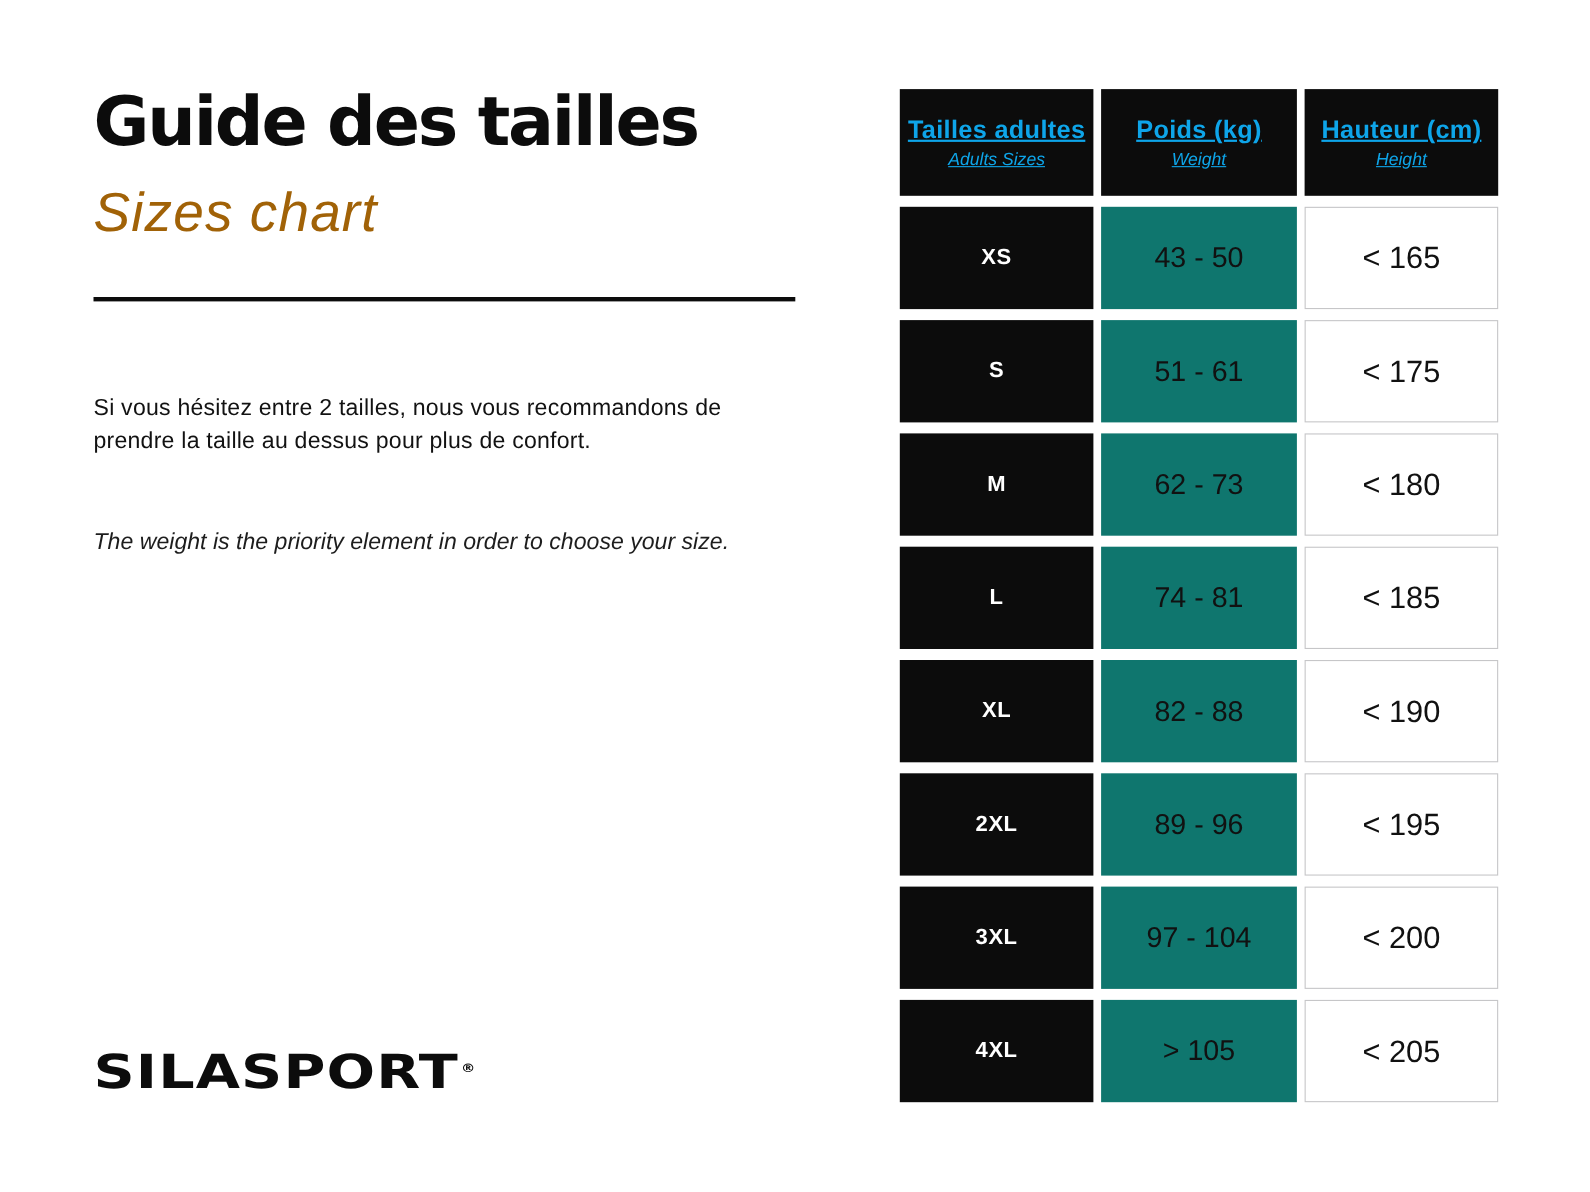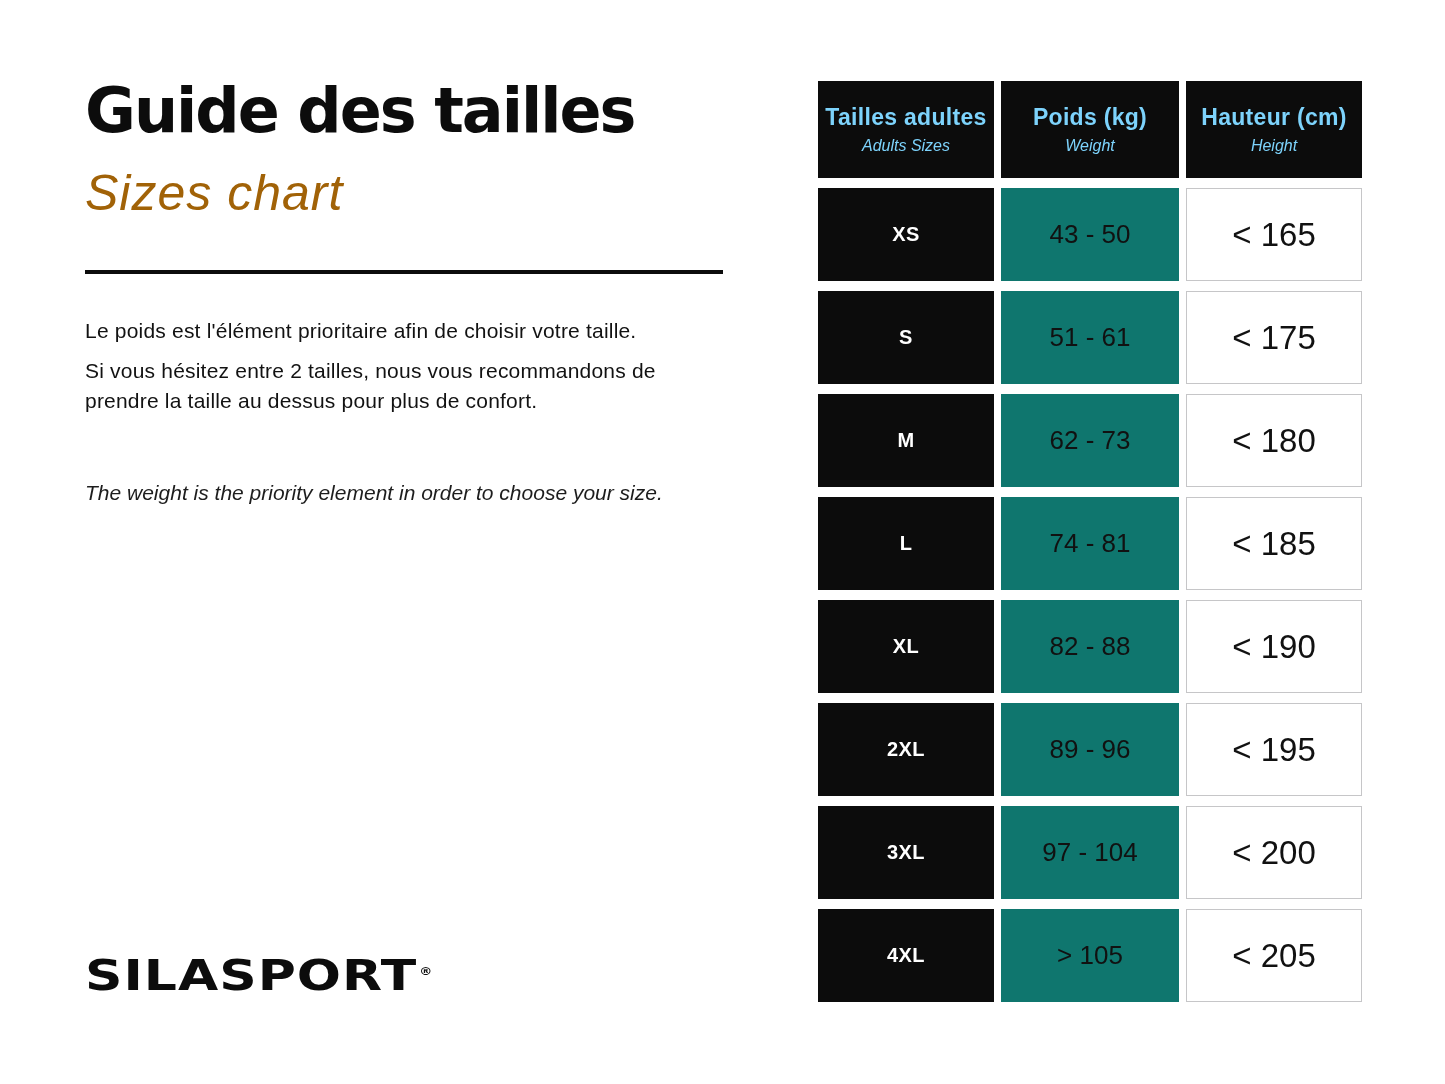--- a/index.html
+++ b/index.html
@@ -73,41 +73,40 @@
   }
   .cell.black {
     background: #0c0c0c; color: #ffffff;
     font-weight: bold; font-size: 20px; letter-spacing: 0.5px;
   }
   .cell.gray {
     background: #0f766e; color: #111111; font-size: 26px;
   }
   .cell.white {
     background: #ffffff; border: 1px solid #c6c6c8;
-    color: #111111; font-size: 33px;
+    color: #111111; font-size: 28px;
   }
-  .header-cell { background: #0c0c0c; color: #7dd3fc; }
+  .header-cell { background: #0c0c0c; color: #0ea5e9; text-decoration: underline; }
   .header-cell .primary {
     font-weight: bold; font-size: 23px; letter-spacing: 0.3px;
   }
   .header-cell .secondary {
     font-style: italic; font-weight: normal;
     font-size: 16px; margin-top: 6px;
   }
 </style>
 </head>
 <body>
 
 <div class="canvas">
 
   <h1 class="title-fr">Guide des tailles</h1>
   <h2 class="title-en">Sizes chart</h2>
   <div class="divider"></div>
 
-  <p class="para para-fr para-fr-1">Le poids est l'élément prioritaire afin de choisir votre taille.</p>
   <p class="para para-fr para-fr-2">Si vous hésitez entre 2 tailles, nous vous recommandons de prendre la taille au dessus pour plus de confort.</p>
   <p class="para para-en para-en-1">The weight is the priority element in order to choose your size.</p>
 
   <div class="logo">
     <span>SILASPORT</span><span class="reg">®</span>
   </div>
 
   <div class="size-table">
 
     <div class="t-row">

